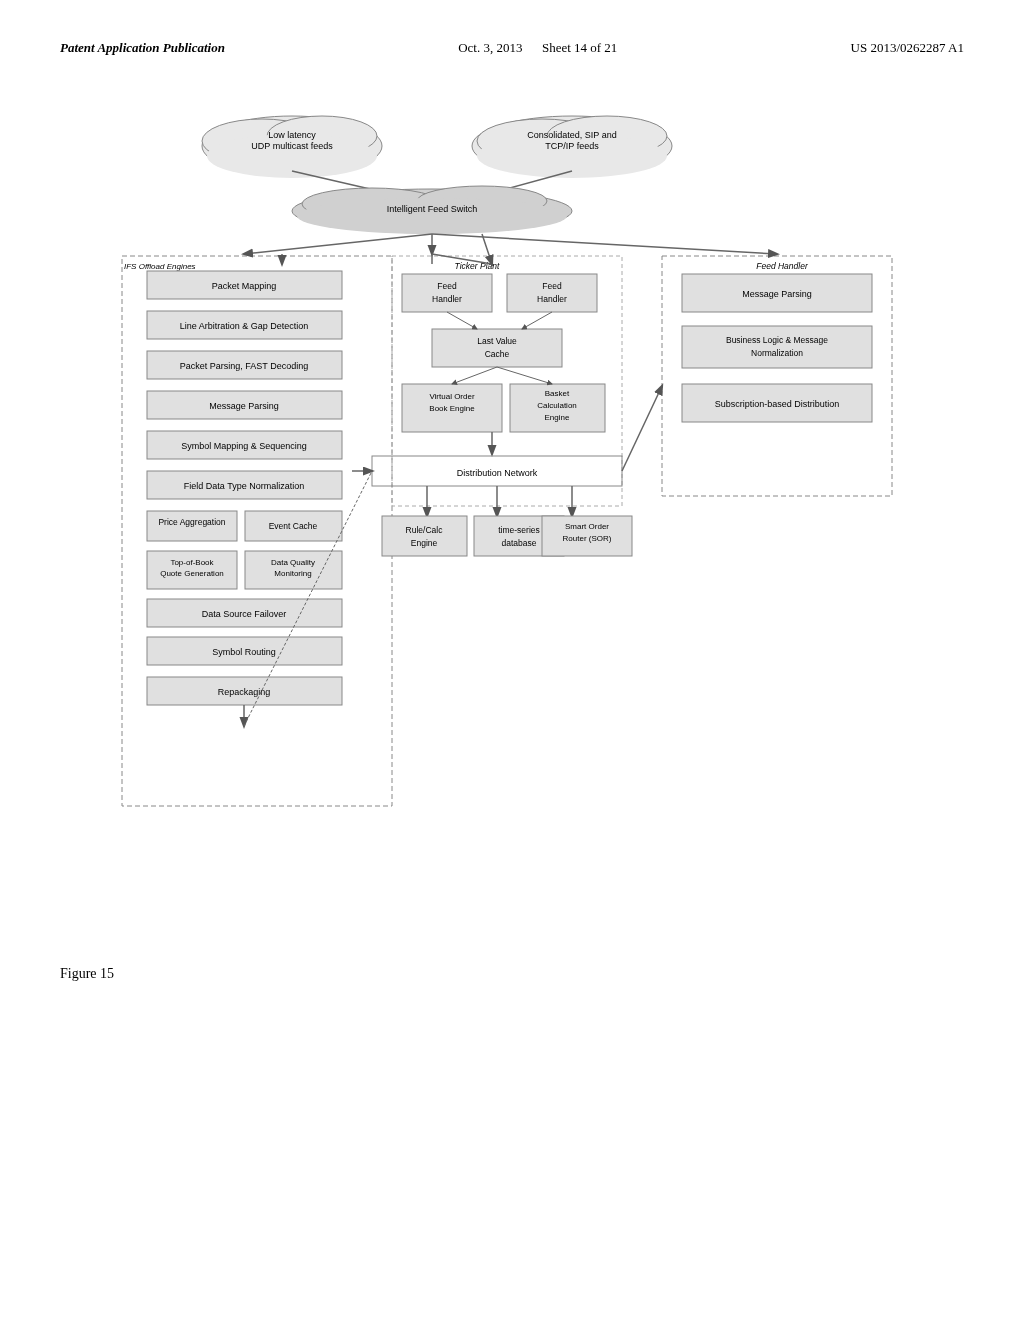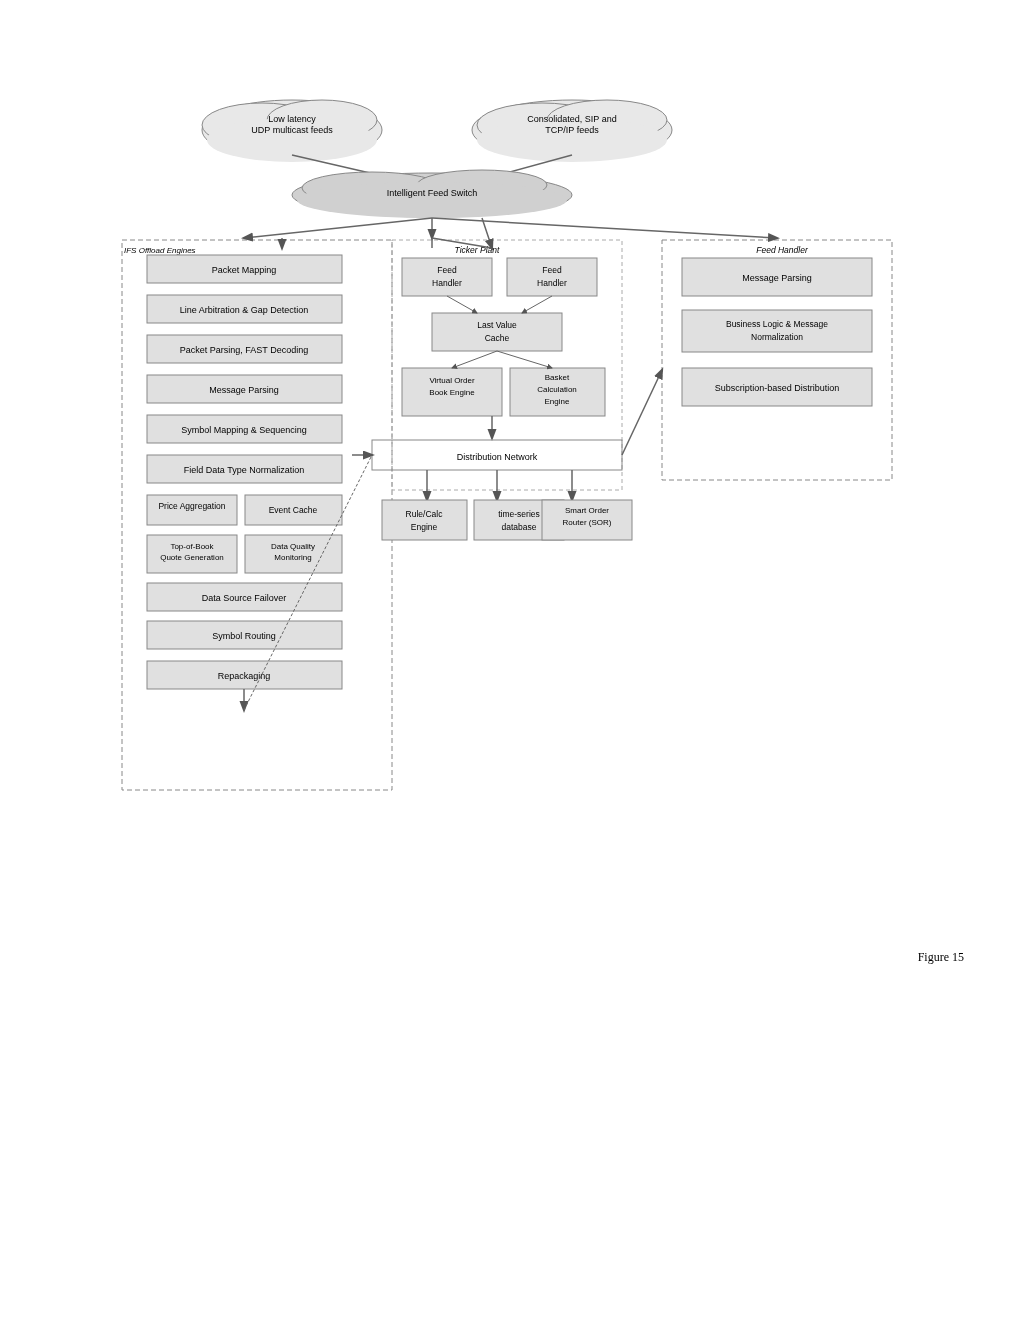--- a/index.html
+++ b/index.html
@@ -46,29 +46,38 @@
       margin-top: 30px;
     }
 
     .diagram-svg {
       display: block;
       margin: 0 auto;
     }
 
     
     .figure-caption {
-      text-align: right;
+      text-align: left;
       margin-top: 20px;
-      font-size: 12px;
+      font-size: 14px;
     }
   </style>
 </head>
 <body>
 
 <div class="page">
+  <div class="header">
+    <span class="header-left">Patent Application Publication</span>
+    <span class="header-center">
+      <span>Oct. 3, 2013</span>
+      &nbsp;&nbsp;&nbsp;&nbsp;
+      <span>Sheet 14 of 21</span>
+    </span>
+    <span class="header-right">US 2013/0262287 A1</span>
+  </div>
 
   <div class="diagram-container">
     <svg class="diagram-svg" width="860" height="860" viewBox="0 0 860 860">
 
       <g>
         <ellipse cx="210" cy="60" rx="90" ry="30" fill="#e8e8e8" stroke="#888" stroke-width="1"></ellipse>
         <ellipse cx="180" cy="55" rx="60" ry="22" fill="#e8e8e8" stroke="#888" stroke-width="1"></ellipse>
         <ellipse cx="240" cy="50" rx="55" ry="20" fill="#e8e8e8" stroke="#888" stroke-width="1"></ellipse>
         <ellipse cx="210" cy="70" rx="85" ry="22" fill="#e8e8e8" stroke="none"></ellipse>
         <text x="210" y="52" text-anchor="middle" font-size="9" font-family="Arial,sans-serif">Low latency</text>

